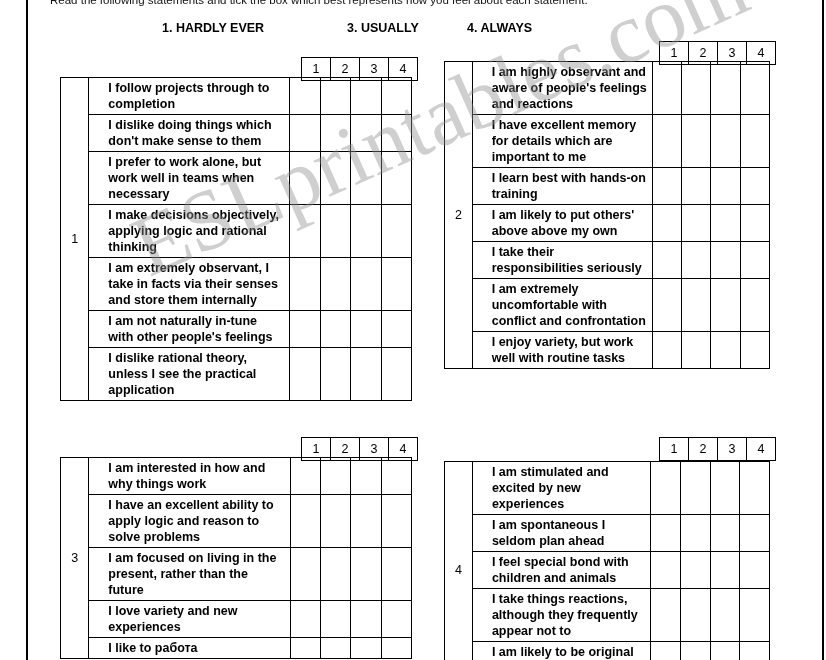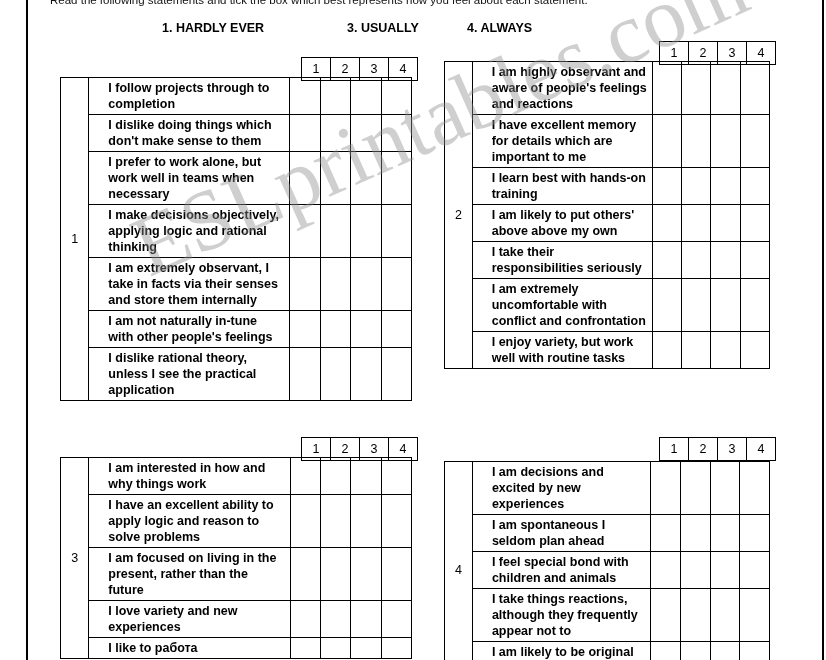--- a/index.html
+++ b/index.html
@@ -313,21 +313,21 @@
       <td>3</td>
       <td>4</td>
     </tr>
   </tbody>
     </table>
 
   <table class="qtable" style="left:432px; top:461px; width:326px;">
     <tbody>
         <tr>
       <td class="num" rowspan="5">4</td>
-      <td class="txt" style="width:174px;">I am decisions and excited by new experiences</td>
+      <td class="txt" style="width:174px;">I am stimulated and excited by new experiences</td>
       <td class="opt"></td>
       <td class="opt"></td>
       <td class="opt"></td>
       <td class="opt"></td>
     </tr>
     <tr>
       <td class="txt">I am spontaneous  I seldom plan ahead</td>
       <td class="opt"></td>
       <td class="opt"></td>
       <td class="opt"></td>

